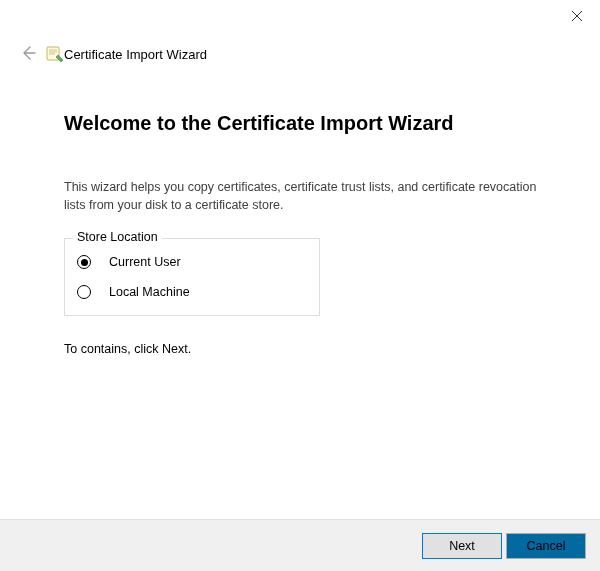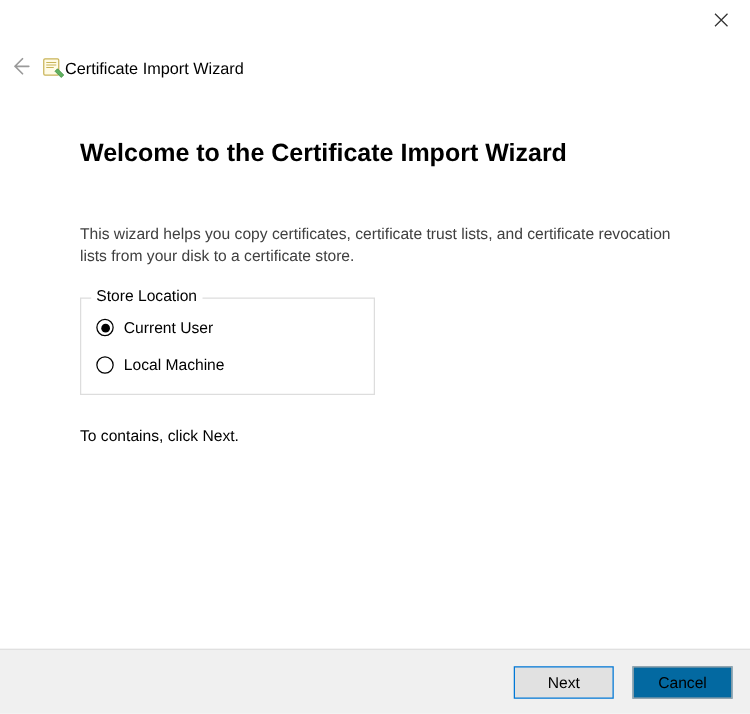--- a/index.html
+++ b/index.html
@@ -25,21 +25,21 @@
       height: 18px;
       display: flex;
       align-items: center;
       justify-content: center;
       cursor: pointer;
     }
     .close-btn svg { width: 12px; height: 12px; }
     .header {
       display: flex;
       align-items: center;
-      padding: 6px 12px 6px 4px;
+      padding: 6px 12px 6px 16px;
       gap: 0;
     }
     .back-arrow {
       width: 24px;
       height: 24px;
       display: flex;
       align-items: center;
       justify-content: center;
       color: #8a8a8a;
       cursor: pointer;
@@ -68,37 +68,37 @@
     }
     .para {
       font-size: 12.5px;
       line-height: 1.4;
       margin-bottom: 24px;
       color: #404040;
     }
     .groupbox {
       border: 1px solid #ddd;
       position: relative;
-      width: 236px;
+      width: 256px;
       padding: 14px 12px 14px 12px;
       margin-top: 6px;
       margin-bottom: 26px;
     }
     .groupbox-legend {
       position: absolute;
       top: -9px;
       left: 8px;
       background: #fff;
       padding: 0 4px;
       font-size: 12.5px;
     }
     .radio-row {
       display: flex;
       align-items: flex-end;
-      gap: 8px;
+      gap: 18px;
       padding: 2px 0;
       cursor: pointer;
     }
     .radio-row + .radio-row { margin-top: 12px; }
     .radio-outer {
       width: 14px;
       height: 14px;
       border: 1.5px solid #000;
       border-radius: 50%;
       display: flex;
@@ -119,21 +119,21 @@
       bottom: 0;
       left: 0;
       right: 0;
       height: 52px;
       background: #f0f0f0;
       border-top: 1px solid #e0e0e0;
       display: flex;
       align-items: center;
       justify-content: flex-end;
       padding: 0 14px;
-      gap: 15px;
+      gap: 4px;
     }
     .btn {
       min-width: 80px;
       height: 26px;
       font-family: inherit;
       font-size: 12.5px;
       background: #0369a1;
       border: 1px solid #adadad;
       cursor: pointer;
       padding: 0 14px;

